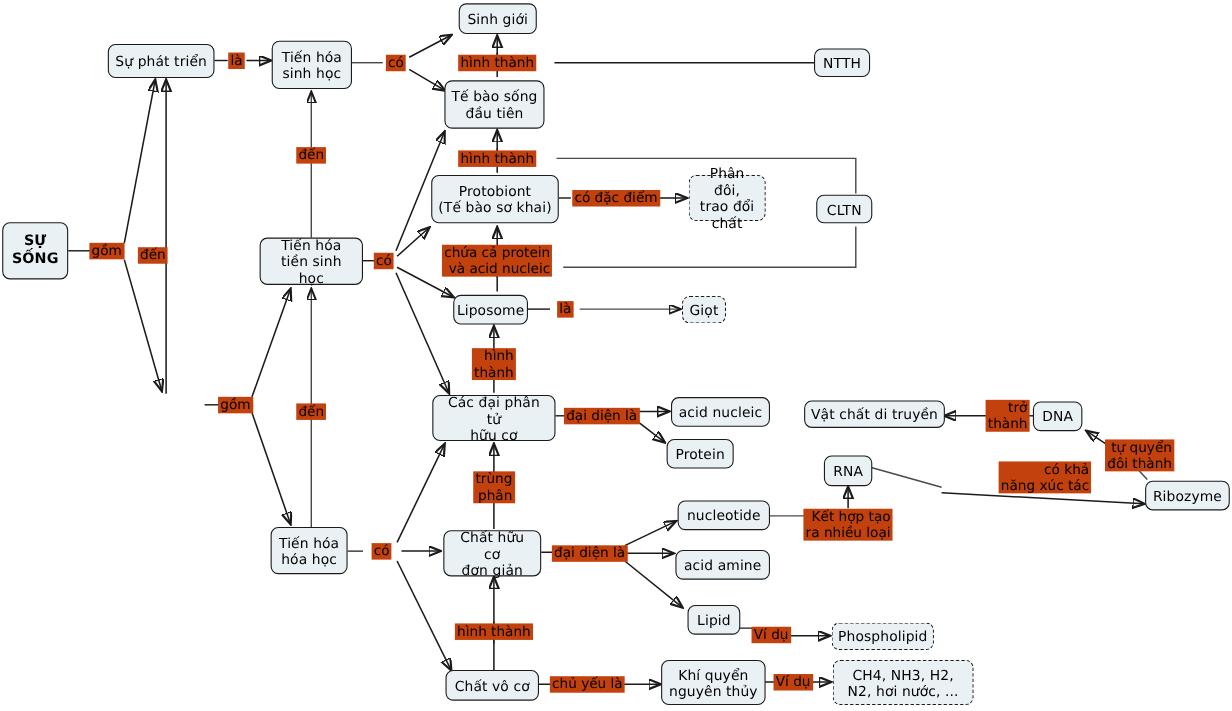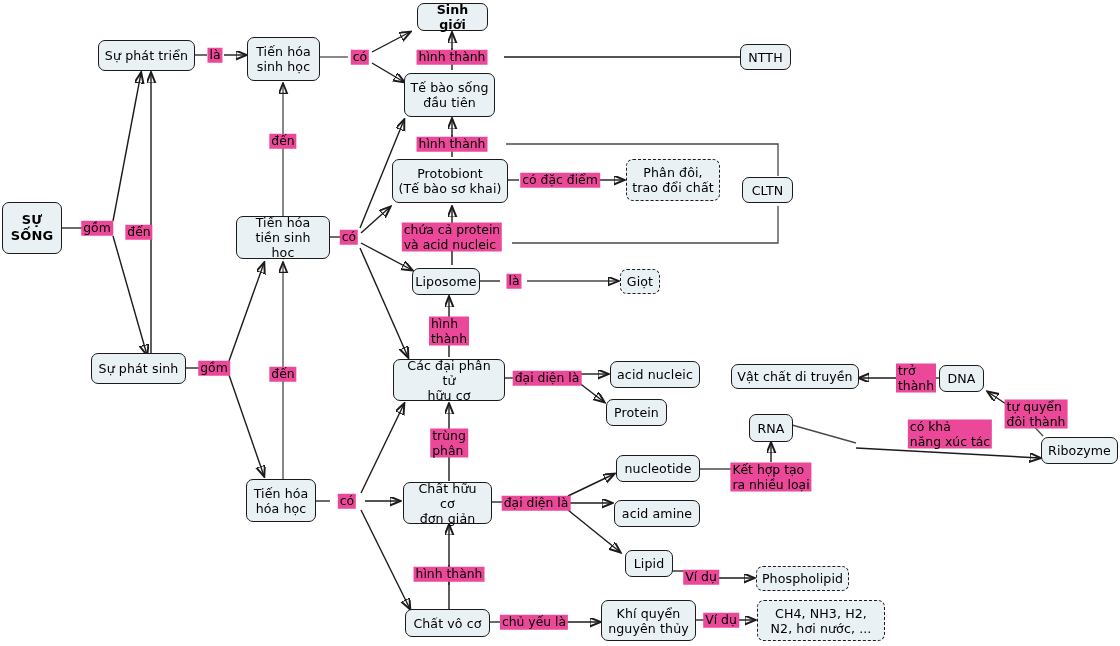--- a/index.html
+++ b/index.html
@@ -34,23 +34,23 @@
     white-space:pre-line;
   }
   .node.dashed{border-style:dashed;border-width:1.5px;}
   .node.bold{font-weight:bold;font-size:13px;line-height:16px;}
 
   .lbl{
     position:absolute;
     font-size:12.4px;
     line-height:14.5px;
     color:#000;
-    text-align:left;
+    text-align:right;
     white-space:pre-line;
-    background:#ec4899;
+    background:#c2410c;
     padding:0 2px;
     transform:translate(-50%,-50%);
     pointer-events:none;
   }
 </style>
 </head>
 <body>
 
 <div id="root">
 
@@ -158,36 +158,35 @@
     <line class="stub" x1="940" y1="378" x2="932" y2="378"></line>
     <line x1="902" y1="378" x2="859" y2="378" marker-end="url(#ah)"></line>
 
     <line class="grey" x1="1043" y1="436" x2="1028" y2="420"></line>
     <line x1="1012" y1="408" x2="988" y2="392" marker-end="url(#ah)"></line>
   </svg>
 
   <div class="node bold" style="left:2px;top:202px;width:60px;height:52px;">SỰ
 SỐNG</div>
   <div class="node" style="left:98px;top:40px;width:97px;height:31px;">Sự phát triển</div>
-  <div class="node" style="left:91px;top:353px;width:95px;height:31px;">Sự phát sinh</div>
   <div class="node" style="left:247px;top:37px;width:73px;height:44px;">Tiến hóa
 sinh học</div>
   <div class="node" style="left:236px;top:216px;width:94px;height:43px;">Tiến hóa
 tiền sinh học</div>
   <div class="node" style="left:246px;top:479px;width:70px;height:43px;">Tiến hóa
 hóa học</div>
-  <div class="node" style="left:417px;top:3px;width:71px;height:28px;font-weight:bold;">Sinh giới</div>
+  <div class="node" style="left:417px;top:3px;width:71px;height:28px;">Sinh giới</div>
   <div class="node" style="left:404px;top:73px;width:91px;height:44px;">Tế bào sống
 đầu tiên</div>
   <div class="node" style="left:392px;top:159px;width:116px;height:44px;">Protobiont
 (Tế bào sơ khai)</div>
   <div class="node" style="left:412px;top:268px;width:68px;height:27px;">Liposome</div>
   <div class="node" style="left:740px;top:44px;width:51px;height:26px;">NTTH</div>
   <div class="node" style="left:742px;top:177px;width:51px;height:26px;">CLTN</div>
-  <div class="node dashed" style="left:626px;top:159px;width:94px;height:42px;">Phân đôi,
+  <div class="node dashed" style="left:626px;top:159px;width:70px;height:42px;">Phân đôi,
 trao đổi chất</div>
   <div class="node dashed" style="left:620px;top:269px;width:40px;height:25px;">Giọt</div>
   <div class="node" style="left:403px;top:482px;width:89px;height:42px;">Chất hữu cơ
 đơn giản</div>
   <div class="node" style="left:393px;top:359px;width:112px;height:42px;">Các đại phân tử
 hữu cơ</div>
   <div class="node" style="left:405px;top:609px;width:85px;height:28px;">Chất vô cơ</div>
   <div class="node" style="left:610px;top:361px;width:90px;height:27px;">acid nucleic</div>
   <div class="node" style="left:606px;top:399px;width:61px;height:27px;">Protein</div>
   <div class="node" style="left:616px;top:455px;width:84px;height:27px;">nucleotide</div>

